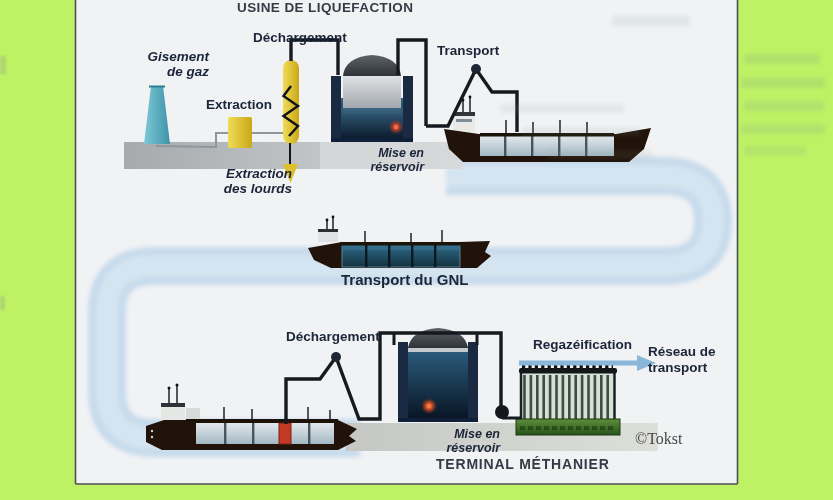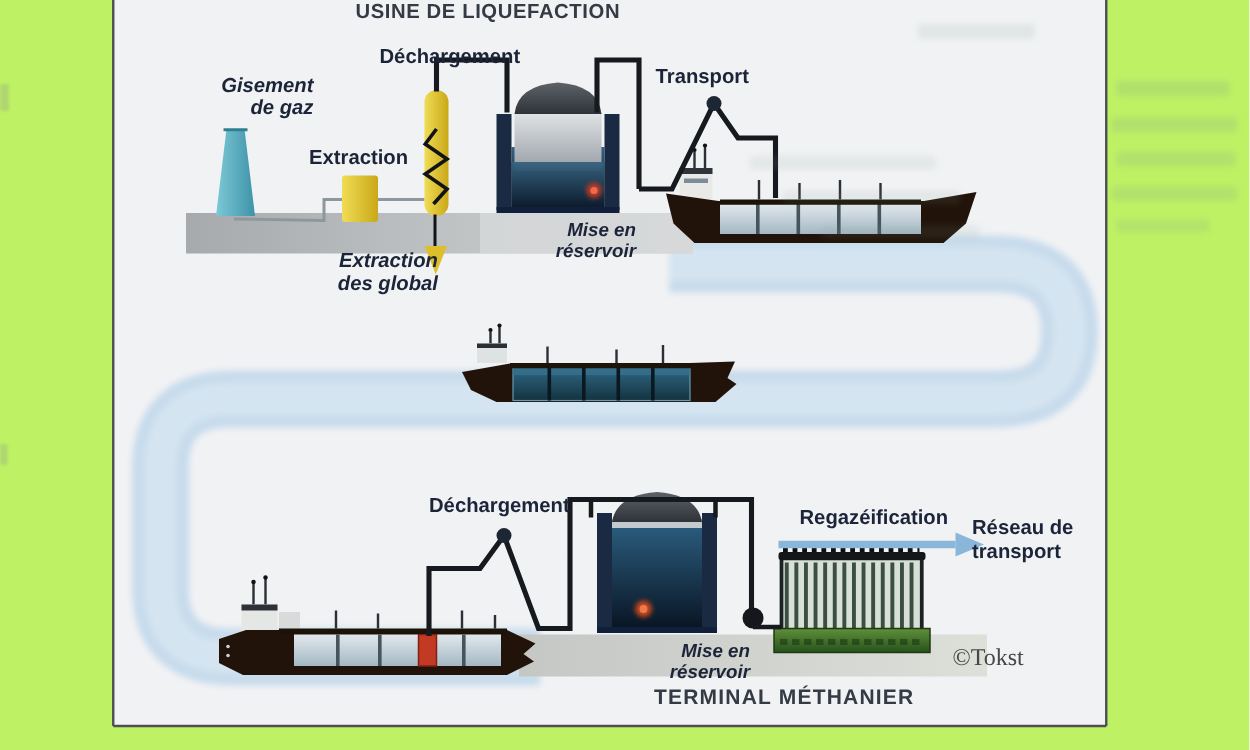--- a/index.html
+++ b/index.html
@@ -256,27 +256,28 @@
 
   <div class="lbl center" style="left:117px;top:49px;width:92px;line-height:15px">
     <span class="blk">Gisement</span>
     <span class="blk">de gaz</span>
   </div>
 
   <div class="lbl" style="left:206px;top:98px">Extraction</div>
 
   <div class="lbl center" style="left:208px;top:167px;width:84px;line-height:14.5px">
     <span class="blk">Extraction</span>
-    <span class="blk">des global</span>
+    <span class="blk">des lourds</span>
   </div>
 
   <div class="lbl center" style="left:322px;top:147px;width:102px;font-size:12.5px">Mise en réservoir</div>
 
   <div class="lbl" style="left:437px;top:44px">Transport</div>
 
+  <div class="lbl" style="left:341px;top:272px;font-size:15px">Transport du GNL</div>
 
   <div class="lbl" style="left:286px;top:330px">Déchargement</div>
 
   <div class="lbl center" style="left:398px;top:428px;width:102px;font-size:12.5px">Mise en réservoir</div>
 
   <div class="lbl" style="left:533px;top:338px">Regazéification</div>
 
   <div class="lbl" style="left:436px;top:457px;font-size:14px;letter-spacing:.8px;color:var(--title)">TERMINAL MÉTHANIER</div>
 
   <div class="lbl" style="left:648px;top:344px;line-height:15.5px">

